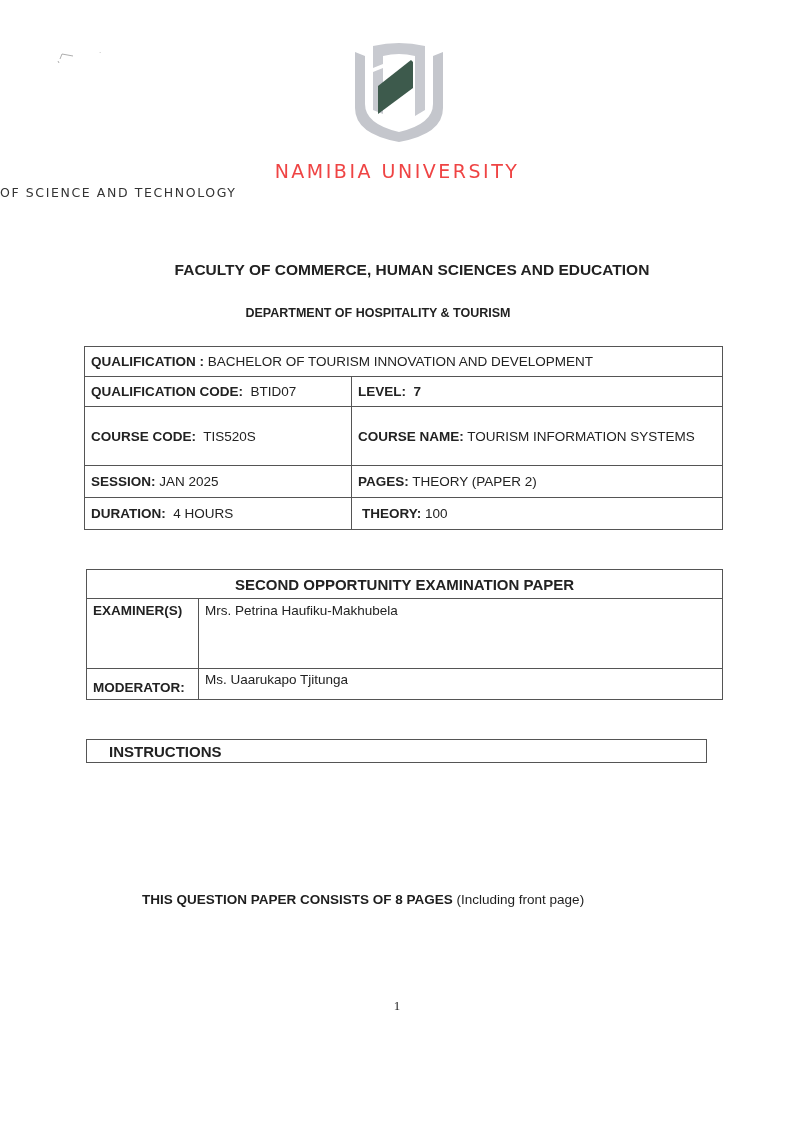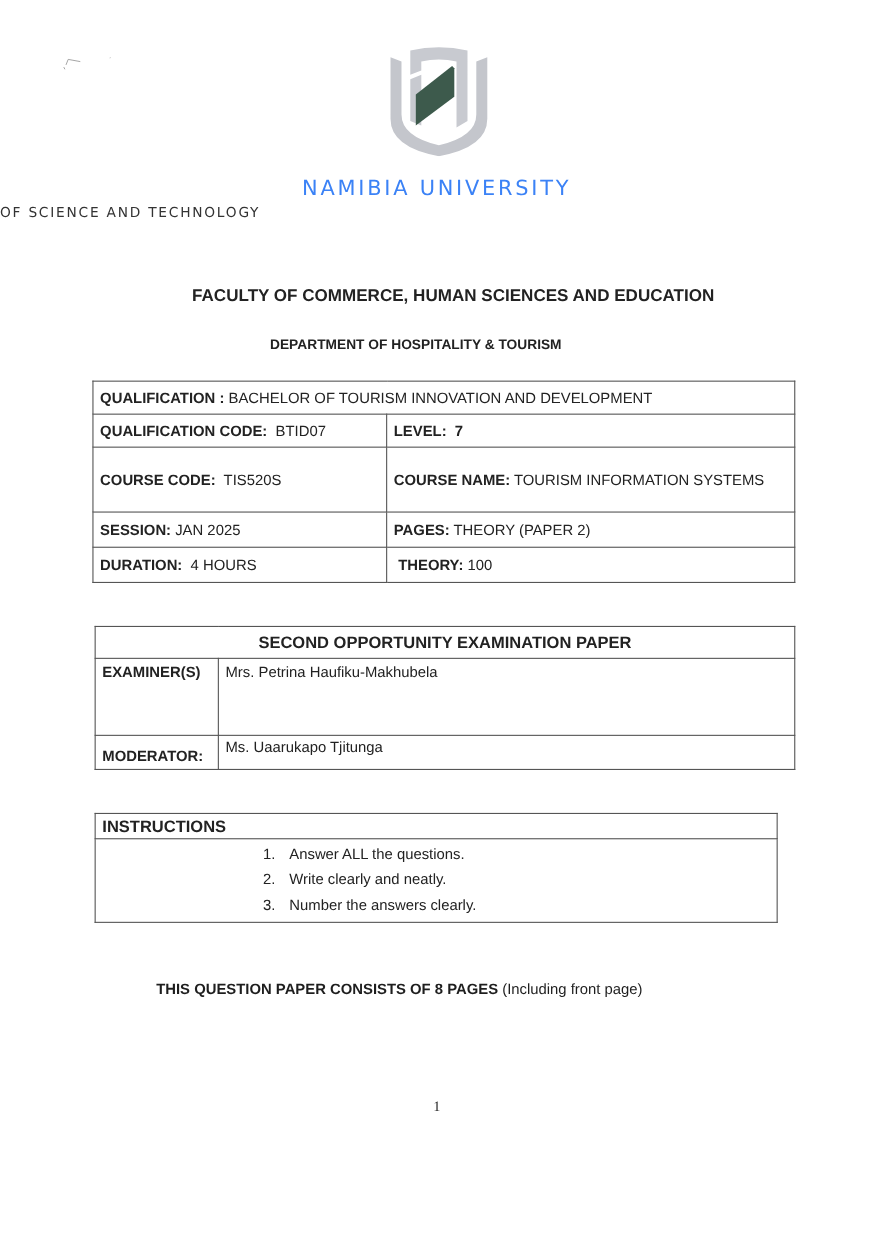--- a/index.html
+++ b/index.html
@@ -1,21 +1,21 @@
 <!DOCTYPE html>
 <html><head>
 <meta charset="utf-8">
 <style>
   html, body { margin: 0; padding: 0; background: #ffffff; }
   body { width: 794px; height: 1122px; position: relative; overflow: hidden;
          font-family: "Liberation Sans", sans-serif; color: #1e1e1e; }
   .abs { position: absolute; }
   .logo { left: 353px; top: 42px; width: 92px; height: 100px; }
   .uni-name { left: 0; width: 794px; top: 160px; text-align: center;
-              font-family: "DejaVu Sans", sans-serif; font-size: 19px; letter-spacing: 2.5px; color: #3b82f6; }
+              font-family: "DejaVu Sans", sans-serif; font-size: 19px; letter-spacing: 2.5px; color: #ef4444; }
   .uni-sub { left: 0; width: 794px; top: 185px; 
              font-family: "DejaVu Sans", sans-serif; font-size: 12.5px; letter-spacing: 1.6px; color: #333; }
   .faculty { left: 0; width: 794px; top: 261px; text-align: center; font-weight: bold; font-size: 15.5px; color: #222; padding-left: 30px; box-sizing: border-box; }
   .dept { left: 0; width: 734px; top: 306px; text-align: center; font-weight: bold; font-size: 12.5px; color: #222; padding-left: 22px; box-sizing: border-box; }
   table { border-collapse: collapse; border-radius: 13px; }
   td { border: 1.3px solid #555; font-size: 13.5px; padding: 0 6px; vertical-align: middle; color: #222; }
   td b { font-weight: bold; }
   .t1 { left: 84px; top: 346px; width: 639px; }
   .t2 { left: 86px; top: 569px; width: 637px; }
   .t3 { left: 86px; top: 739px; width: 621px; }
@@ -106,30 +106,21 @@
   <tr style="height:31px">
     <td style="font-weight:bold; vertical-align:bottom; padding-bottom:4px">MODERATOR:</td>
     <td style="vertical-align:top; padding-top:3px">Ms. Uaarukapo Tjitunga</td>
   </tr>
 </tbody>
   </table>
 
 <table class="abs t3">
   <tbody>
       <tr style="height:23px">
-    <td style="font-weight:bold; font-size:15px; padding-left:6px">INSTRUCTIONS</td>
-  </tr>
-  <tr>
-    <td style="padding:0">
-      <ul class="instr-list">
-        <li><span class="num">1.</span><span>Answer ALL the questions.</span></li>
-        <li><span class="num">2.</span><span>Write clearly and neatly.</span></li>
-        <li><span class="num">3.</span><span>Number the answers clearly.</span></li>
-      </ul>
-    </td>
+    <td style="font-weight:bold; font-size:15px; padding-left:22px">INSTRUCTIONS</td>
   </tr>
 </tbody>
   </table>
 
 <div class="abs pages-note">
   <b>THIS QUESTION PAPER CONSISTS OF 8 PAGES</b><span> (Including front page)</span>
 </div>
 
 <div class="abs page-num">1</div>
 

